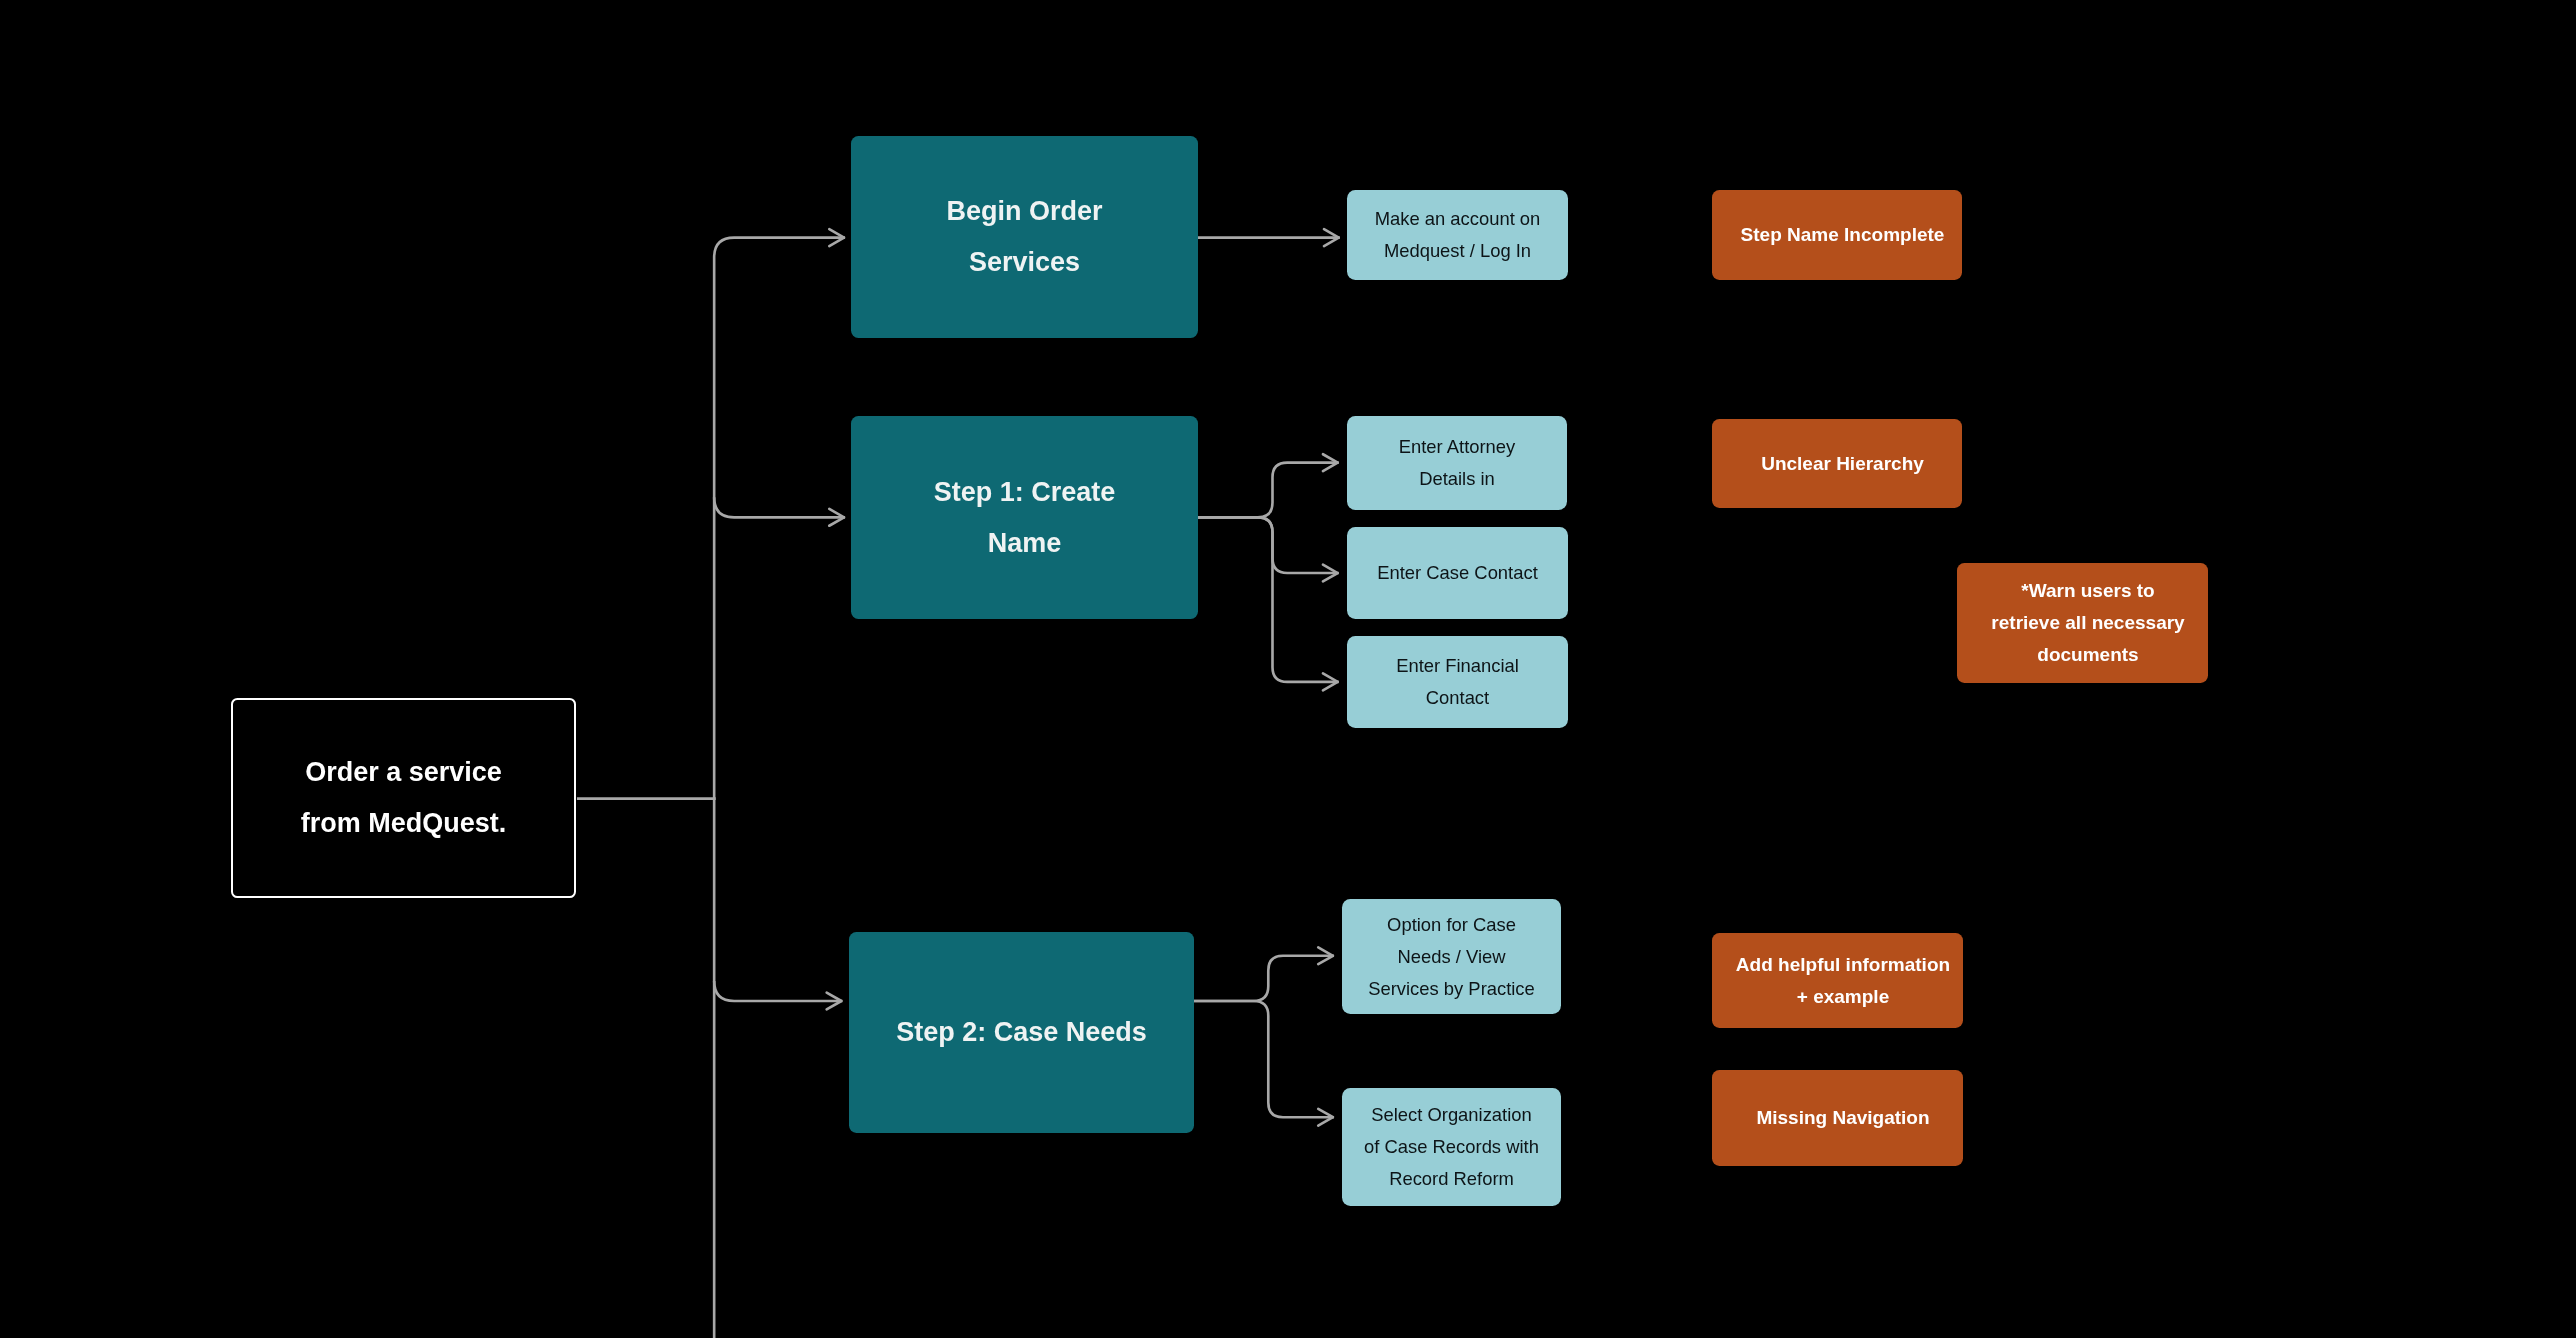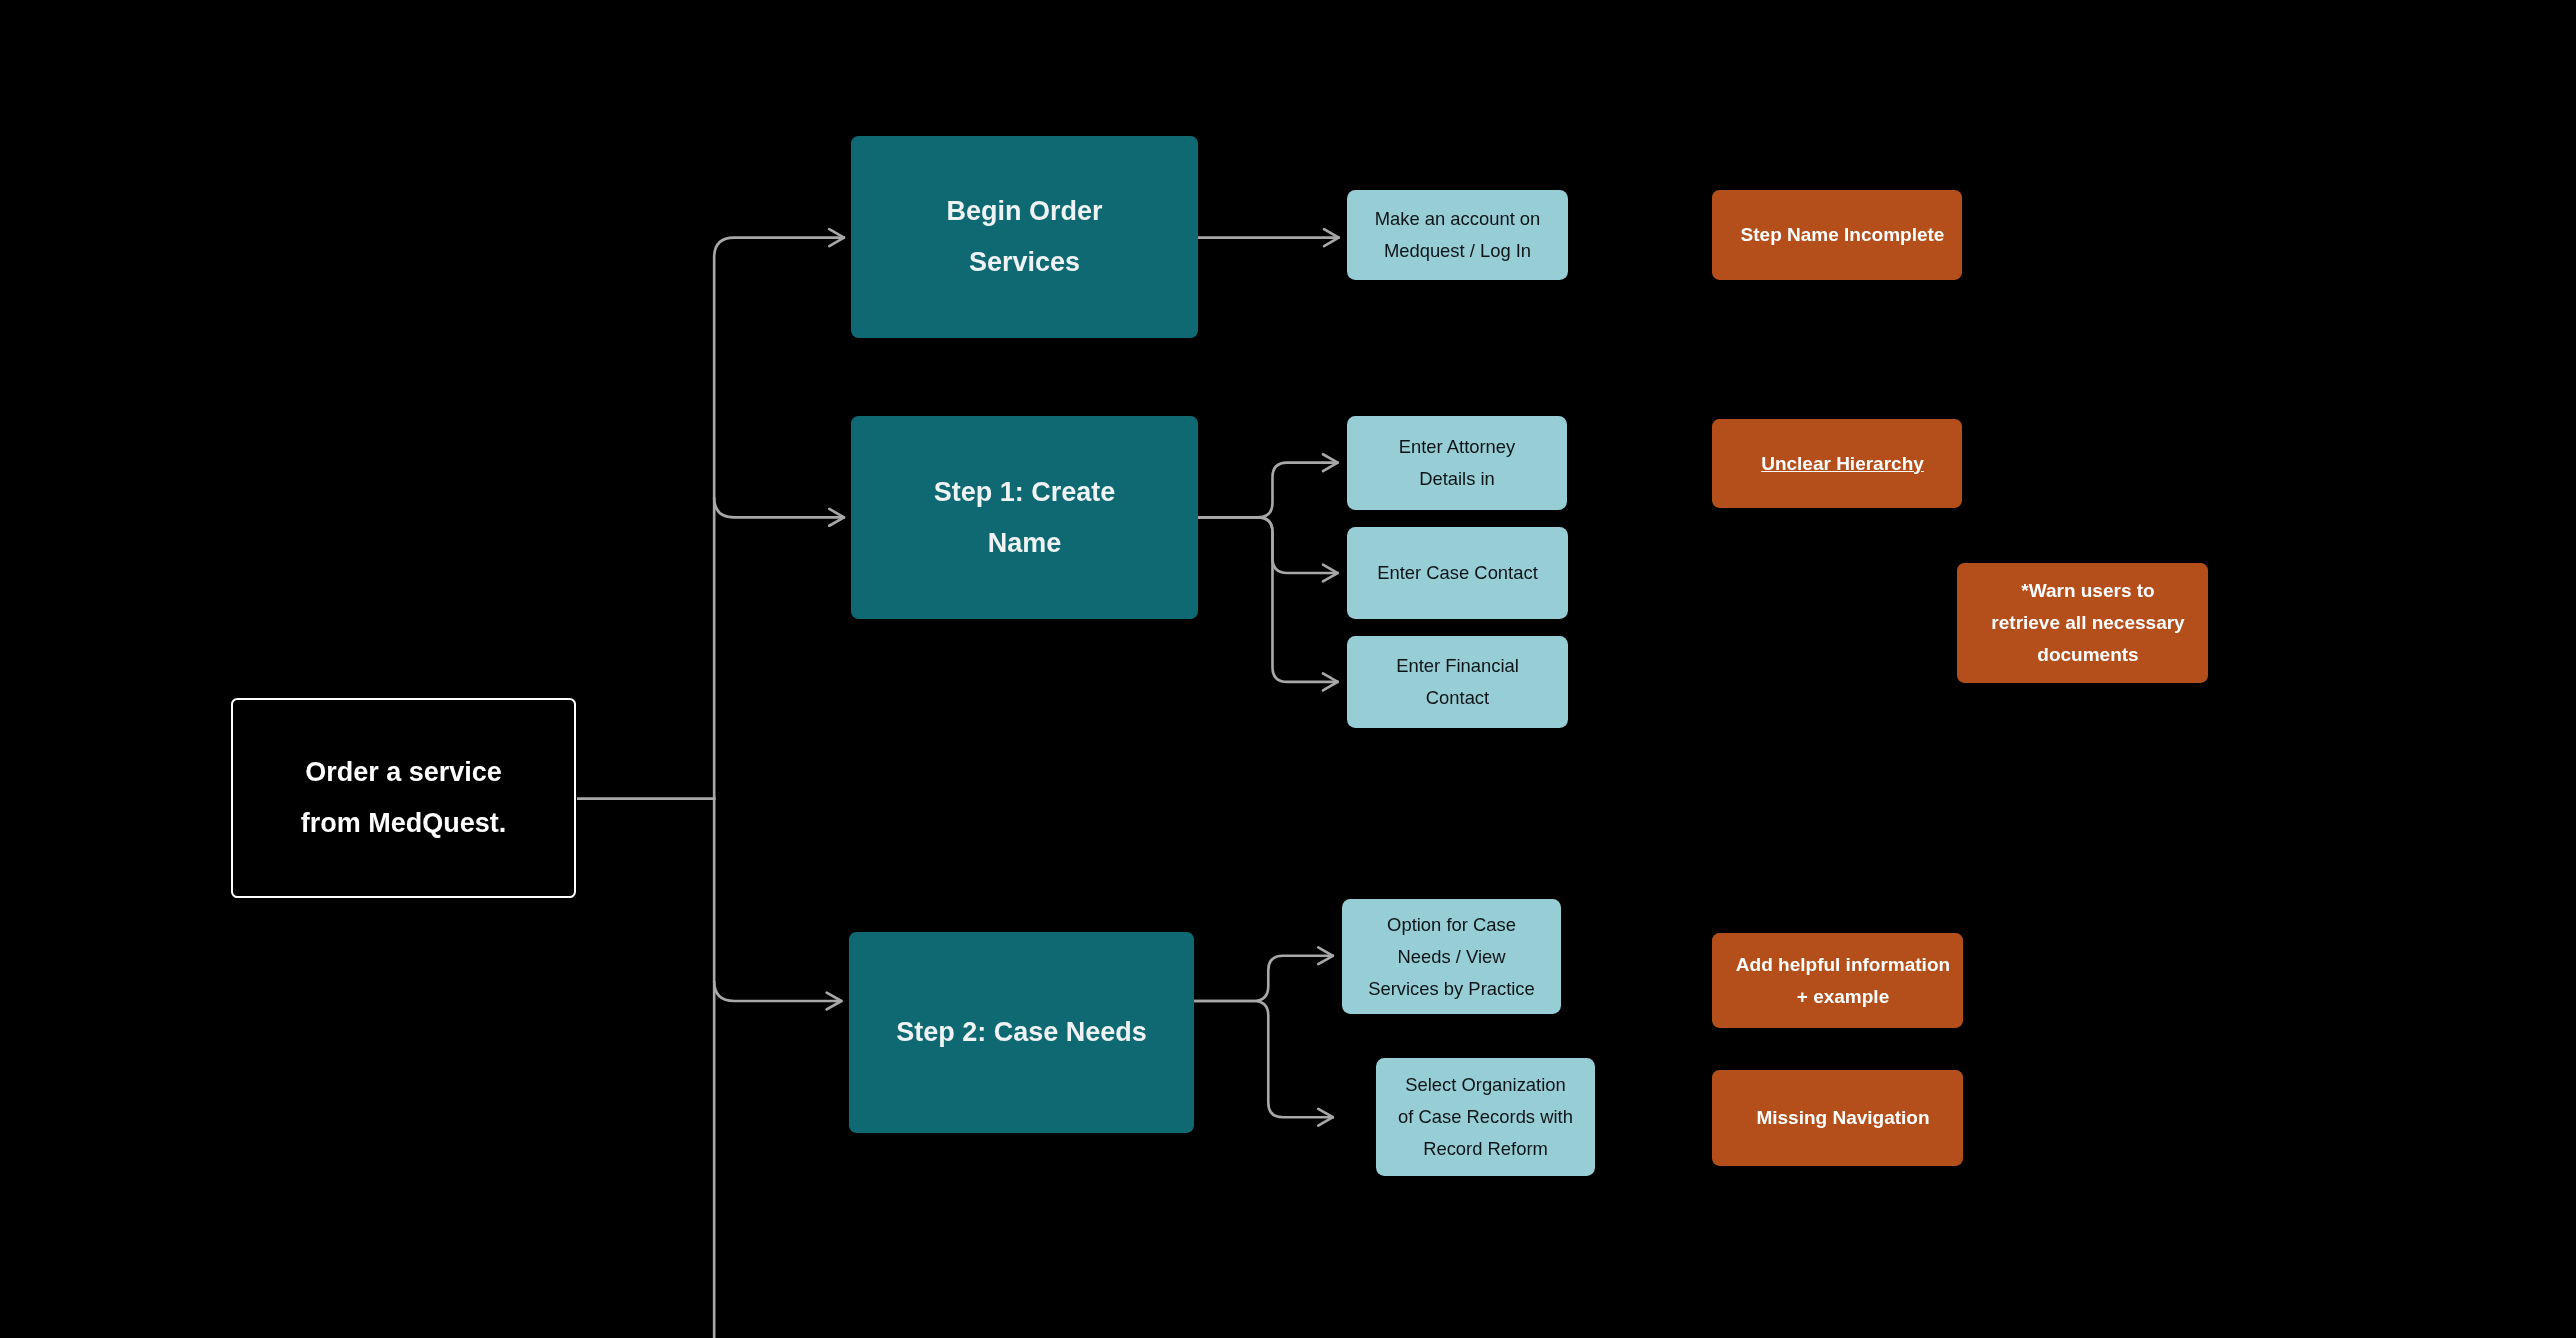--- a/index.html
+++ b/index.html
@@ -134,30 +134,30 @@
   </div>
   <div class="node node-substep" style="left:1347px; top:636px; width:221px; height:92px;">
     <span>Enter Financial
 Contact</span>
   </div>
   <div class="node node-substep" style="left:1342px; top:899px; width:219px; height:115px;justify-content:center;">
     <span>Option for Case
 Needs / View
 Services by Practice</span>
   </div>
-  <div class="node node-substep" style="left:1342px; top:1058px; width:219px; height:118px;margin-left:34px;">
+  <div class="node node-substep" style="left:1342px; top:1088px; width:219px; height:118px;">
     <span>Select Organization
 of Case Records with
 Record Reform</span>
   </div>
 
   <div class="node node-note" style="left:1712px; top:190px; width:250px; height:90px;">
     <span>Step Name Incomplete</span>
   </div>
-  <div class="node node-note" style="left:1712px; top:419px; width:250px; height:89px;text-decoration:underline;">
+  <div class="node node-note" style="left:1712px; top:419px; width:250px; height:89px;">
     <span>Unclear Hierarchy</span>
   </div>
   <div class="node node-note" style="left:1957px; top:563px; width:251px; height:120px;">
     <span>*Warn users to
 retrieve all necessary
 documents</span>
   </div>
   <div class="node node-note" style="left:1712px; top:933px; width:251px; height:95px;">
     <span>Add helpful information
 + example</span>

